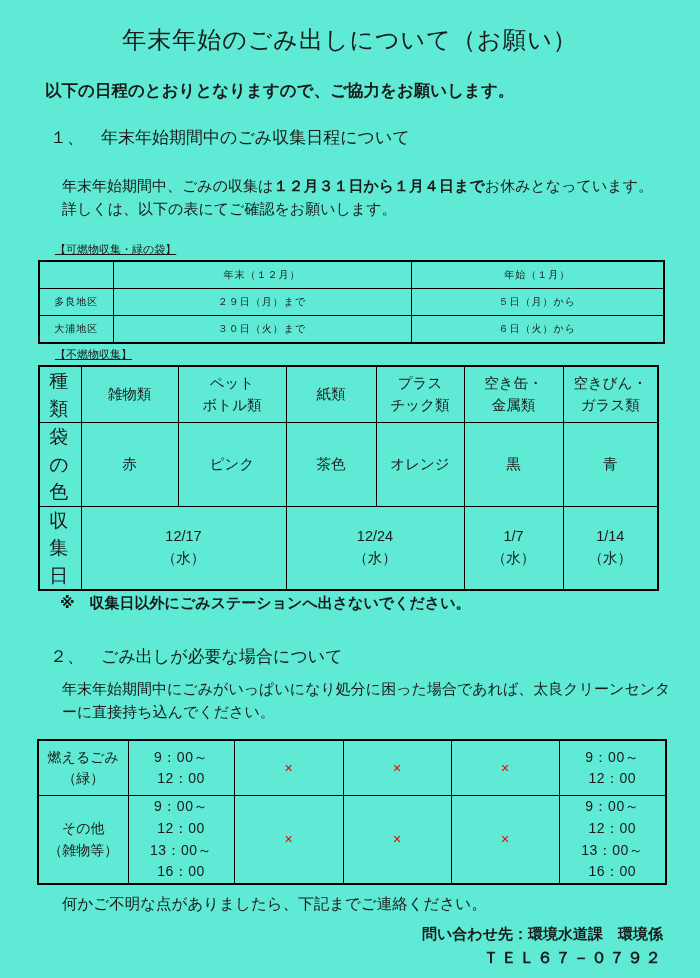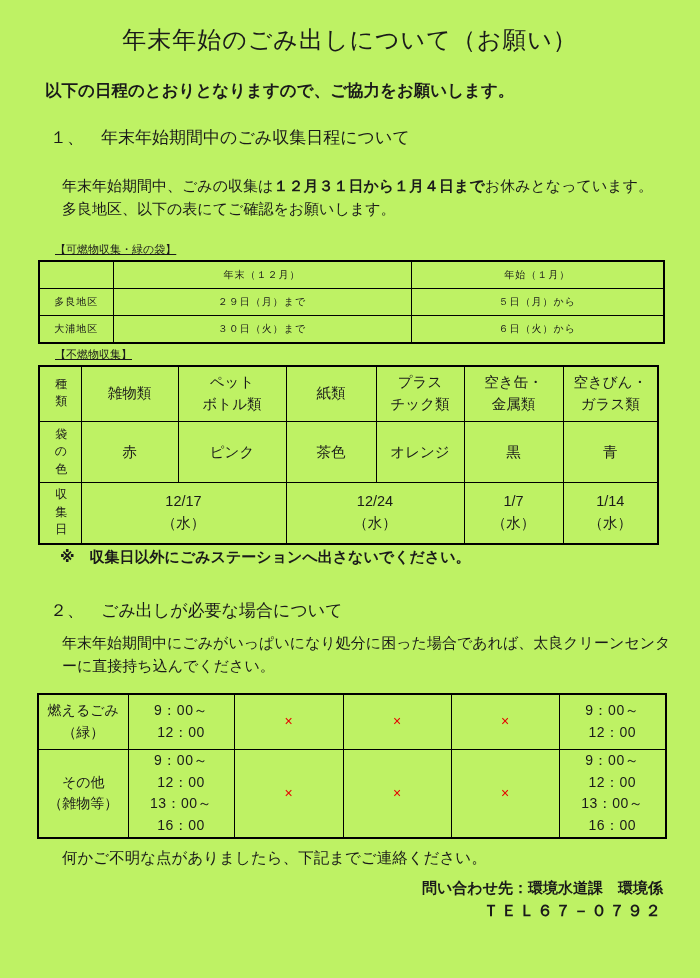--- a/index.html
+++ b/index.html
@@ -4,21 +4,21 @@
 <style>
   html, body {
     margin: 0;
     padding: 0;
     background: #ffffff;
   }
   .page {
     position: relative;
     width: 700px;
     height: 978px;
-    background: #bef264;
+    background: #5eead4;
     color: #1a1a1a;
     font-family: "Liberation Sans", "DejaVu Sans", sans-serif;
     overflow: hidden;
   }
   .title {
     margin-top: 24px;
     text-align: center;
     font-size: 24px;
     letter-spacing: 1px;
   }
@@ -76,22 +76,22 @@
   .c2g { width: 95px; }
   .t2 td { font-size: 14.5px; }
   .r-type td { height: 54px; line-height: 1.5; }
   .r-color td { height: 60px; }
   .r-date td { height: 60px; line-height: 1.5; }
   .vtext {
     display: inline-block;
     width: 1.15em;
     word-break: break-all;
     line-height: 1.45;
-    font-size: 12px;
-    text-align: right;
+    font-size: 19px;
+    text-align: left;
   }
   .note {
     margin: 3px 0 0 60px;
     font-size: 15px;
   }
   .h2gap { margin-top: 32px; }
   .para2 { margin-top: 10px; margin-right: 25px; }
 
   
   .t3 { width: 628px; margin-top: 16px; margin-left: 37px; }
@@ -126,21 +126,21 @@
 <body>
 
 <div class="page">
 
   <div class="title">年末年始のごみ出しについて（お願い）</div>
 
   <div class="lead b">以下の日程のとおりとなりますので、ご協力をお願いします。</div>
 
   <div class="h-num">１、　年末年始期間中のごみ収集日程について</div>
 
-  <p class="body"><span>年末年始期間中、ごみの収集は</span><span class="b">１２月３１日から１月４日まで</span><span>お休みとなっています。</span><br><span>多良地区、以下の表にてご確認をお願いします。</span></p>
+  <p class="body"><span>年末年始期間中、ごみの収集は</span><span class="b">１２月３１日から１月４日まで</span><span>お休みとなっています。</span><br><span>詳しくは、以下の表にてご確認をお願いします。</span></p>
 
   <div class="tlabel">【可燃物収集・緑の袋】</div>
 
   <table class="t1">
     <colgroup>
         <col class="c1a">
         <col class="c1b">
         <col class="c1c">
       </colgroup>
     <tbody>

